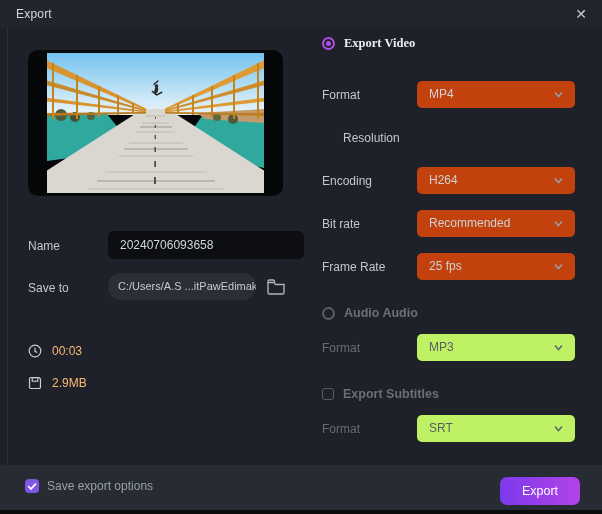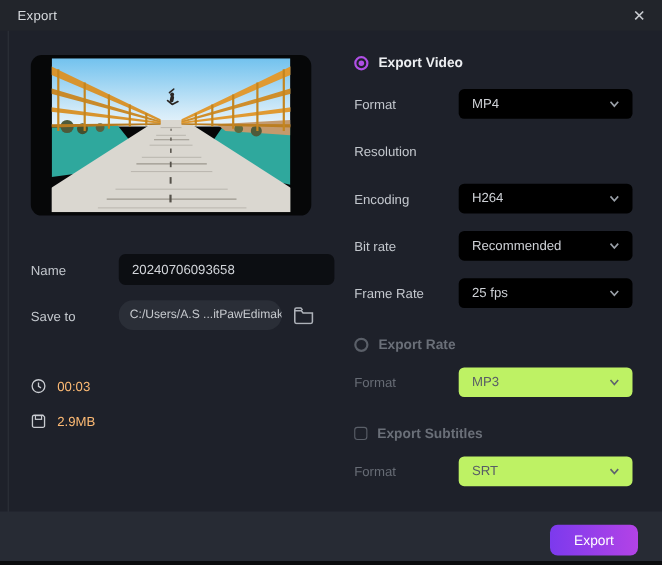--- a/index.html
+++ b/index.html
@@ -31,21 +31,21 @@
   
   .section-head { position:absolute; left:322px; display:flex; align-items:center; gap:9px; font-size:12.5px; font-weight:bold; color:#eceef1; }
   .section-head.dim { color:#6a6f78; }
   .radio { width:13px; height:13px; border-radius:50%; border:2px solid #b04fe6; position:relative; flex:0 0 auto; }
   .radio .dot { position:absolute; left:2px; top:2px; width:5px; height:5px; border-radius:50%; background:#b04fe6; }
   .radio.off { border-color:#5a5f68; }
   .checkbox-sq { width:12px; height:12px; border-radius:3px; border:1.5px solid #5a5f68; flex:0 0 auto; }
 
   .row-label { position:absolute; left:322px; font-size:12px; color:#c3c7cd; }
   .row-label.dim { color:#676c75; }
-  .dropdown { position:absolute; left:417px; width:158px; height:27px; background:#000000; border-radius:5px; color:#ced1d6; font-size:12px; line-height:27px; padding:0 12px; cursor:pointer; }
+  .dropdown { position:absolute; left:417px; width:158px; height:27px; background:#c2410c; border-radius:5px; color:#ced1d6; font-size:12px; line-height:27px; padding:0 12px; cursor:pointer; }
   .dropdown.dim { background:#bef264; color:#585d66; cursor:default; }
   .dropdown .chev { position:absolute; right:11px; top:8px; }
 
   
   .save-opts { position:absolute; left:25px; top:479px; display:flex; align-items:center; gap:8px; cursor:pointer; }
   .cb { width:14px; height:14px; border-radius:4px; background:#7e57e2; position:relative; }
   .save-opts span { font-size:12px; color:#9aa0a8; }
   .export-btn { position:absolute; left:500px; top:477px; width:80px; height:28px; border:none; border-radius:7px; background:linear-gradient(90deg,#7c3aed,#b343e6); color:#ffffff; font-size:12.5px; font-family:"Liberation Sans", sans-serif; cursor:pointer; }
 </style>
 </head>
@@ -163,36 +163,36 @@
   </div>
 
   <div class="meta" style="top:376px;">
     <svg width="14" height="14" viewBox="0 0 14 14">
       <path d="M1.5 3 a1.5 1.5 0 0 1 1.5 -1.5 h8 L12.5 3 v8 a1.5 1.5 0 0 1 -1.5 1.5 H3 A1.5 1.5 0 0 1 1.5 11 Z" fill="none" stroke="#c9ccd1" stroke-width="1.2"></path>
       <rect x="4.2" y="1.8" width="5.6" height="3.4" fill="none" stroke="#c9ccd1" stroke-width="1.1"></rect>
     </svg>
     <span>2.9MB</span>
   </div>
 
-  <div class="section-head" style="top:50px;">
+  <div class="section-head" style="top:36px;font-family:Liberation Serif, serif;">
     <span class="radio">
         <span class="dot"></span>
       </span>
     <span>Export Video</span>
   </div>
 
   <div class="row-label" style="top:88px;">Format</div>
   <div class="dropdown" style="top:81px;">
     <span>MP4</span>
     <svg class="chev" width="11" height="11" viewBox="0 0 11 11">
         <polyline points="2,3.5 5.5,7.5 9,3.5" fill="none" stroke="#9aa0a8" stroke-width="1.5"></polyline>
       </svg>
   </div>
 
-  <div class="row-label" style="top:131px;">Resolution</div>
+  <div class="row-label" style="top:131px;margin-left:21px;">Resolution</div>
 
   <div class="row-label" style="top:174px;">Encoding</div>
   <div class="dropdown" style="top:167px;">
     <span>H264</span>
     <svg class="chev" width="11" height="11" viewBox="0 0 11 11">
         <polyline points="2,3.5 5.5,7.5 9,3.5" fill="none" stroke="#9aa0a8" stroke-width="1.5"></polyline>
       </svg>
   </div>
 
   <div class="row-label" style="top:217px;">Bit rate</div>
@@ -206,21 +206,21 @@
   <div class="row-label" style="top:260px;">Frame Rate</div>
   <div class="dropdown" style="top:253px;">
     <span>25  fps</span>
     <svg class="chev" width="11" height="11" viewBox="0 0 11 11">
         <polyline points="2,3.5 5.5,7.5 9,3.5" fill="none" stroke="#9aa0a8" stroke-width="1.5"></polyline>
       </svg>
   </div>
 
   <div class="section-head dim" style="top:306px;">
     <span class="radio off"></span>
-    <span>Export Rate</span>
+    <span>Audio Audio</span>
   </div>
   <div class="row-label dim" style="top:341px;">Format</div>
   <div class="dropdown dim" style="top:334px;">
     <span>MP3</span>
     <svg class="chev" width="11" height="11" viewBox="0 0 11 11">
         <polyline points="2,3.5 5.5,7.5 9,3.5" fill="none" stroke="#5f646d" stroke-width="1.5"></polyline>
       </svg>
   </div>
 
   <div class="section-head dim" style="top:387px;">
@@ -229,16 +229,24 @@
   </div>
   <div class="row-label dim" style="top:422px;">Format</div>
   <div class="dropdown dim" style="top:415px;">
     <span>SRT</span>
     <svg class="chev" width="11" height="11" viewBox="0 0 11 11">
         <polyline points="2,3.5 5.5,7.5 9,3.5" fill="none" stroke="#5f646d" stroke-width="1.5"></polyline>
       </svg>
   </div>
 
   <div class="footer"></div>
+  <div class="save-opts">
+    <span class="cb">
+      <svg width="14" height="14" viewBox="0 0 14 14">
+        <polyline points="3.2,7.2 6,10 10.8,4.6" fill="none" stroke="#ffffff" stroke-width="1.7"></polyline>
+      </svg>
+    </span>
+    <span>Save export options</span>
+  </div>
   <button class="export-btn">Export</button>
 
   <div class="bottom-frame"></div>
 </div>
 
 </body></html>

